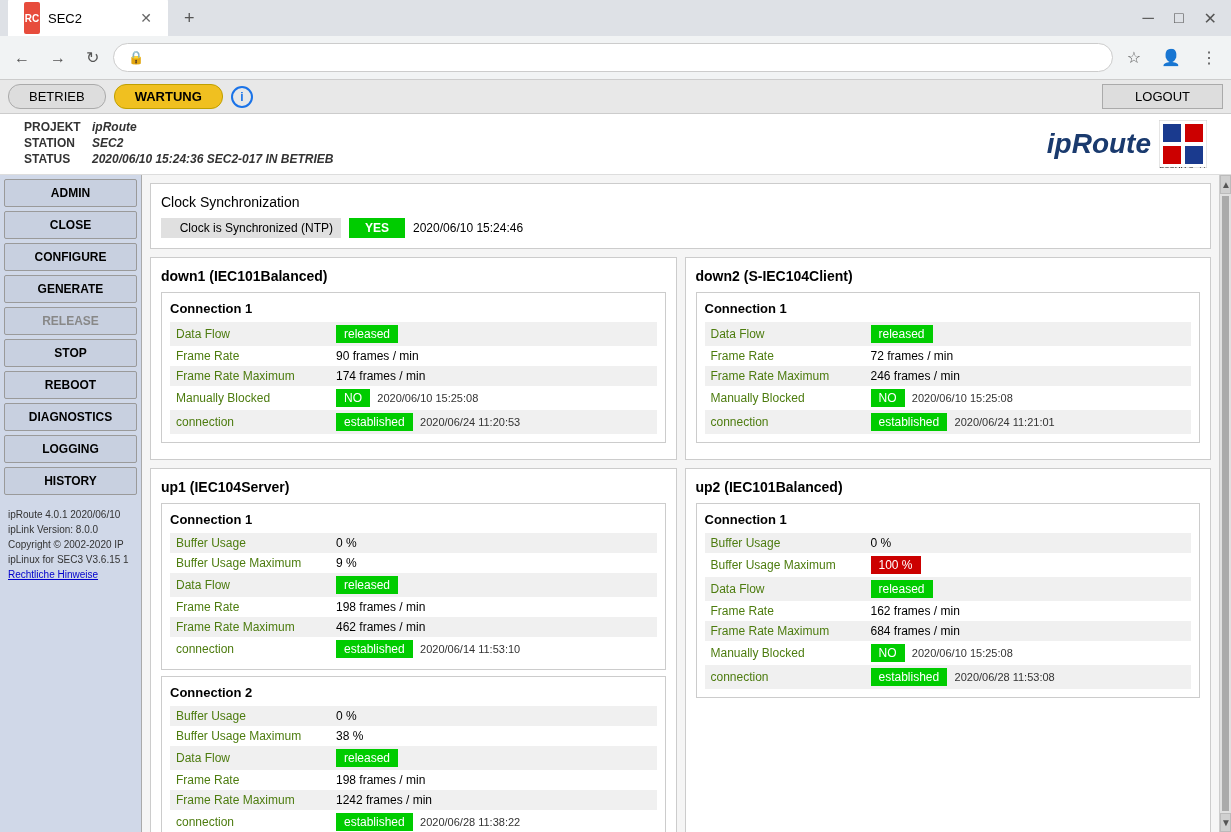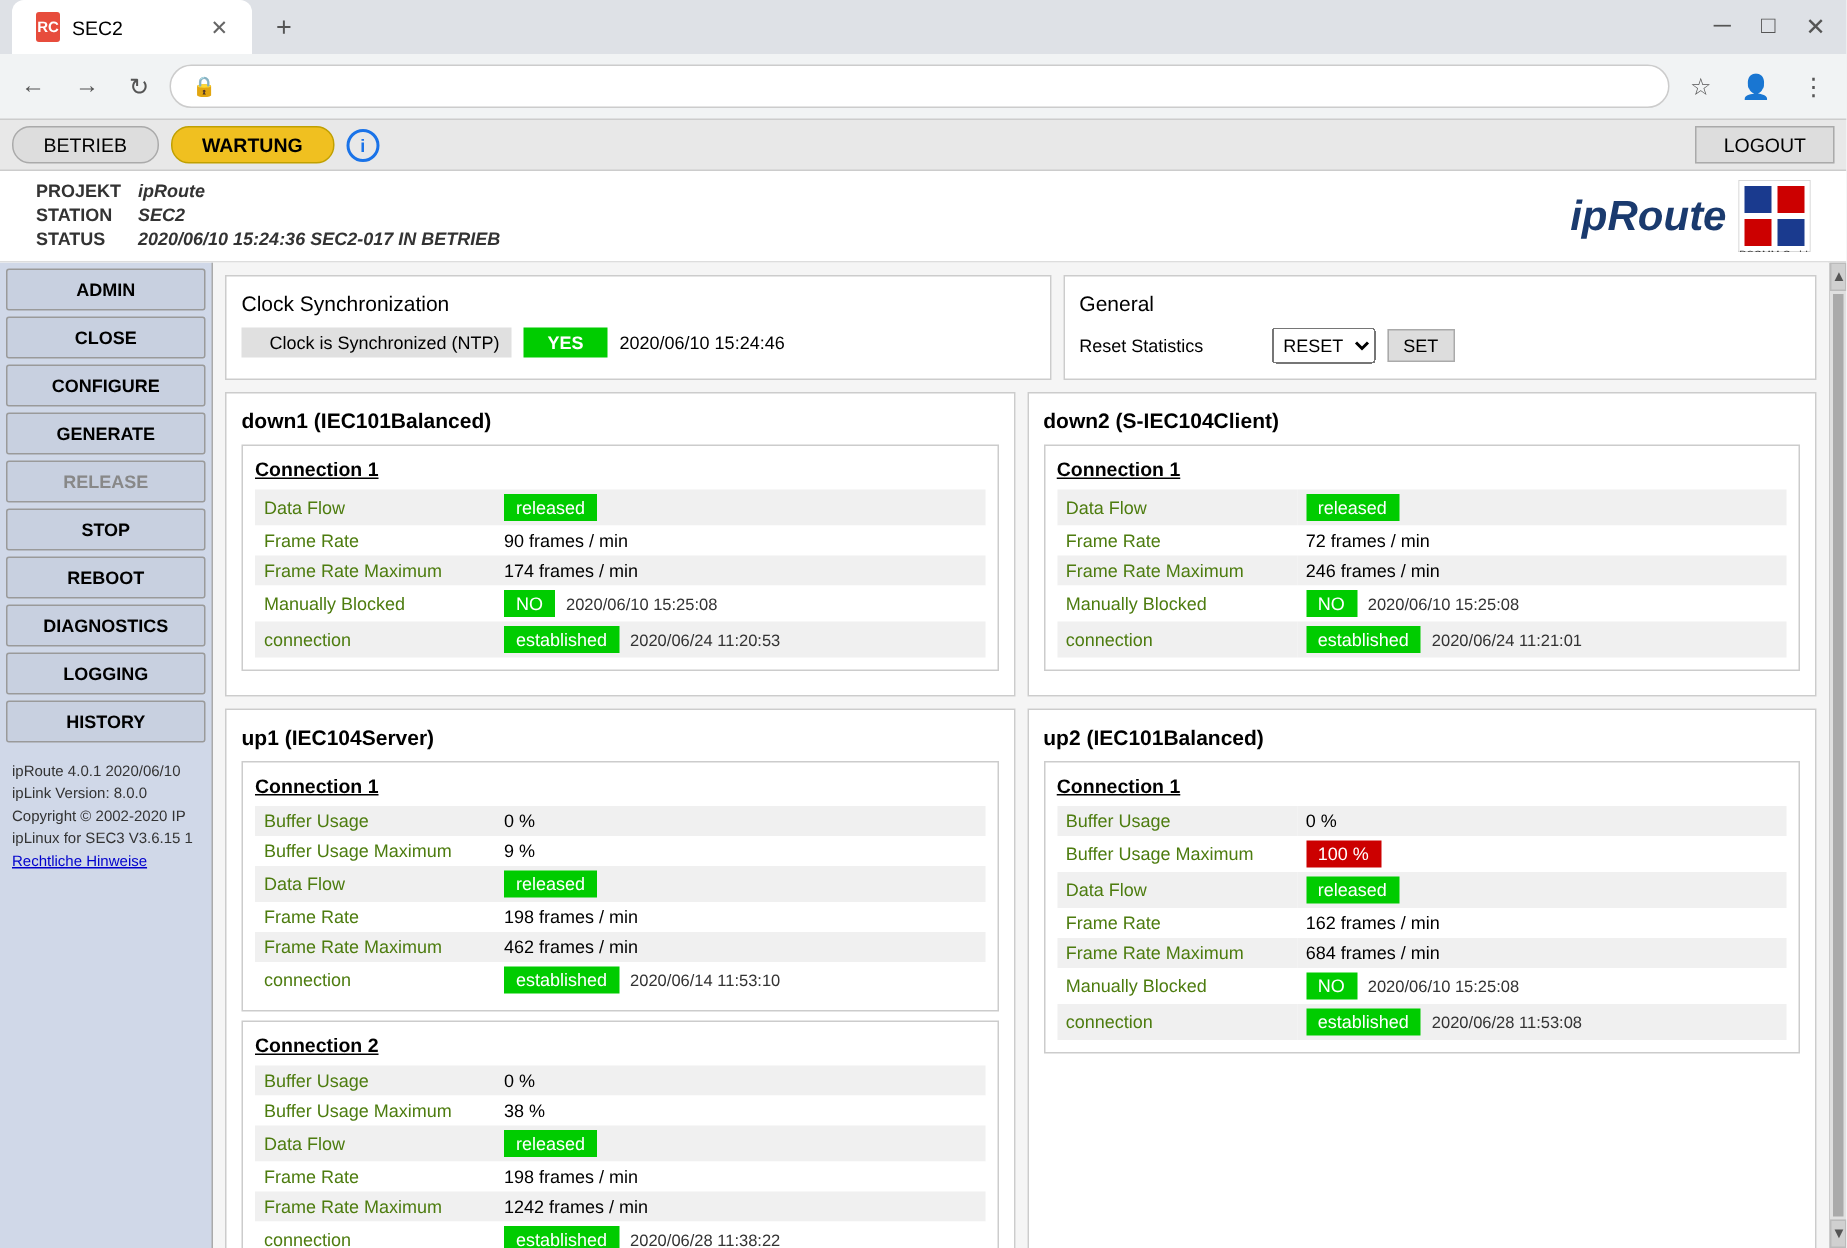--- a/index.html
+++ b/index.html
@@ -2,37 +2,37 @@
 <html><head>
   <meta charset="utf-8">
   <style>
     * { box-sizing: border-box; margin: 0; padding: 0; }
     body { font-family: Arial, sans-serif; font-size: 13px; background: #f0f0f0; overflow: hidden; }
 
     
     .browser-chrome { background: #dee1e6; width: 1231px; height: 832px; display: flex; flex-direction: column; }
     .browser-titlebar { background: #dee1e6; height: 36px; display: flex; align-items: center; padding: 0 8px; gap: 8px; }
     .browser-tab { background: white; border-radius: 8px 8px 0 0; padding: 8px 16px; display: flex; align-items: center; gap: 8px; font-size: 13px; min-width: 160px; }
-    .browser-tab-icon { width: 16px; height: 20px; background: #e74c3c; border-radius: 2px; display: inline-flex; align-items: center; justify-content: center; color: white; font-size: 10px; font-weight: bold; }
+    .browser-tab-icon { width: 16px; height: 32px; background: #e74c3c; border-radius: 2px; display: inline-flex; align-items: center; justify-content: center; color: white; font-size: 10px; font-weight: bold; }
     .browser-tab-close { margin-left: auto; cursor: pointer; color: #666; font-size: 14px; }
     .browser-new-tab { background: none; border: none; font-size: 18px; cursor: pointer; color: #555; padding: 4px 8px; }
     .browser-nav { background: #f1f3f4; height: 44px; display: flex; align-items: center; padding: 0 8px; gap: 8px; border-bottom: 1px solid #ccc; }
     .browser-nav-btn { background: none; border: none; cursor: pointer; color: #555; font-size: 16px; padding: 4px 6px; border-radius: 50%; }
     .address-bar { flex: 1; background: white; border: 1px solid #ccc; border-radius: 20px; padding: 6px 14px; font-size: 13px; display: flex; align-items: center; gap: 6px; }
     .address-bar span { color: #1a73e8; font-size: 13px; }
     .lock-icon { color: #555; font-size: 12px; }
     .nav-action-btn { background: none; border: none; cursor: pointer; color: #555; font-size: 16px; padding: 4px 6px; }
 
     
     .app-content { flex: 1; background: white; display: flex; flex-direction: column; overflow: hidden; }
     .app-header-bar { background: #e8e8e8; padding: 4px 8px; display: flex; align-items: center; gap: 8px; border-bottom: 1px solid #ccc; }
     .header-btn { padding: 4px 20px; border: 1px solid #aaa; background: #ddd; cursor: pointer; font-size: 13px; border-radius: 12px; }
     .header-btn.active { background: #f0c020; border-color: #c0a000; font-weight: bold; }
     .header-btn-info { width: 22px; height: 22px; border-radius: 50%; border: 2px solid #1a73e8; color: #1a73e8; background: none; cursor: pointer; font-weight: bold; font-size: 12px; }
-    .logout-btn { padding: 4px 18px; background: #ddd; border: 1px solid #aaa; cursor: pointer; font-size: 13px; margin-left: auto; }
+    .logout-btn { padding: 4px 32px; background: #ddd; border: 1px solid #aaa; cursor: pointer; font-size: 13px; margin-left: auto; }
 
     .app-info-bar { background: white; padding: 6px 24px; border-bottom: 1px solid #ddd; display: flex; align-items: flex-start; }
     .app-info-left { display: flex; flex-direction: column; gap: 2px; }
     .info-row { display: flex; gap: 8px; font-size: 12px; }
     .info-label { font-weight: bold; color: #333; width: 60px; }
     .info-value { color: #333; }
     .info-value.italic { font-style: italic; font-weight: bold; }
     .app-logo { margin-left: auto; display: flex; align-items: center; gap: 8px; }
     .logo-text { font-size: 28px; font-style: italic; font-weight: bold; color: #1a3a6e; }
     .logo-icon { width: 48px; height: 48px; }
@@ -53,21 +53,21 @@
     .sync-row { display: flex; align-items: center; gap: 8px; text-align: right; }
     .sync-label { background: #e0e0e0; padding: 3px 8px; font-size: 12px; min-width: 180px; }
     .sync-yes { background: #00cc00; color: white; padding: 3px 16px; font-weight: bold; font-size: 12px; }
     .sync-time { font-size: 12px; }
     .general-row { display: flex; align-items: center; gap: 8px; }
     .general-label { font-size: 12px; min-width: 120px; }
     .reset-select { padding: 3px; font-size: 12px; }
     .set-btn { padding: 3px 10px; background: #ddd; border: 1px solid #aaa; cursor: pointer; font-size: 12px; }
     .connection-panel-title { font-size: 14px; font-weight: bold; margin-bottom: 8px; }
     .connection-box { border: 1px solid #ccc; padding: 8px; margin-bottom: 6px; }
-    .connection-box-title { font-weight: bold; font-size: 13px; margin-bottom: 6px; text-decoration: underline; }
+    .connection-box-title { font-weight: bold; font-size: 13px; margin-bottom: 6px; }
     .conn-table { width: 100%; border-collapse: collapse; }
     .conn-table tr:nth-child(odd) { background: #f0f0f0; }
     .conn-table tr:nth-child(even) { background: white; }
     .conn-table td { padding: 3px 6px; font-size: 12px; }
     .conn-table td:first-child { width: 160px; color: #4d7c0f; }
     .status-green { background: #00cc00; color: white; padding: 2px 8px; font-size: 12px; display: inline-block; }
     .status-red { background: #cc0000; color: white; padding: 2px 8px; font-size: 12px; display: inline-block; }
     .status-no { background: #00cc00; color: white; padding: 2px 8px; font-size: 12px; display: inline-block; }
     .timestamp { color: #333; font-size: 11px; margin-left: 4px; }
 
@@ -176,30 +176,20 @@
 
           <div style="background:white; border:1px solid #ccc; padding:10px; flex:1.1;">
             <div class="section-title">Clock Synchronization</div>
             <div class="sync-row">
               <span class="sync-label">Clock is Synchronized (NTP)</span>
               <span class="sync-yes">YES</span>
               <span class="sync-time">2020/06/10 15:24:46</span>
             </div>
           </div>
 
-          <div style="background:white; border:1px solid #ccc; padding:10px; flex:1;">
-            <div class="section-title">General</div>
-            <div class="general-row">
-              <span class="general-label">Reset Statistics</span>
-              <select class="reset-select">
-                <option>RESET</option>
-              </select>
-              <button class="set-btn">SET</button>
-            </div>
-          </div>
         </div>
 
         <div style="display:flex; gap:8px; margin-bottom:8px;justify-content:flex-end;">
 
           <div style="background:white; border:1px solid #ccc; padding:10px; flex:1;">
             <div class="connection-panel-title">down1 (IEC101Balanced)</div>
             <div class="connection-box">
               <div class="connection-box-title">Connection 1</div>
               <table class="conn-table">
                 <tbody>

